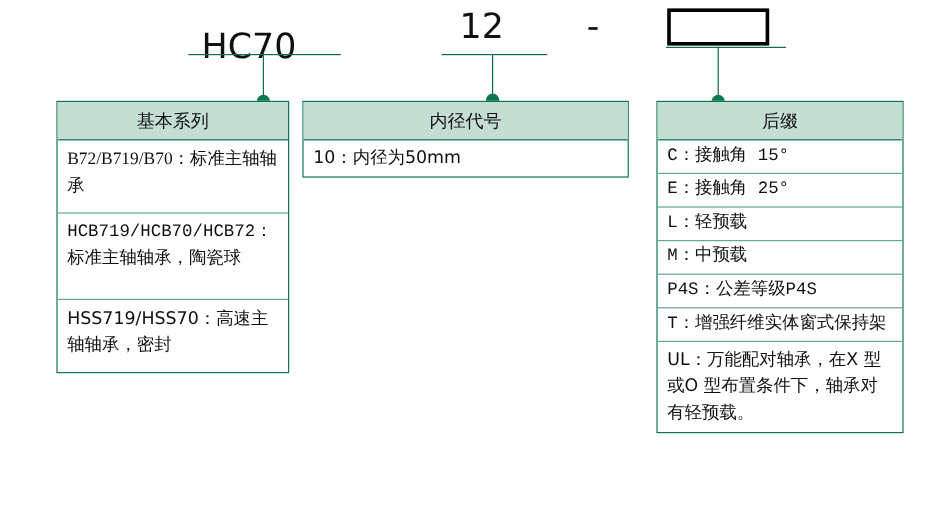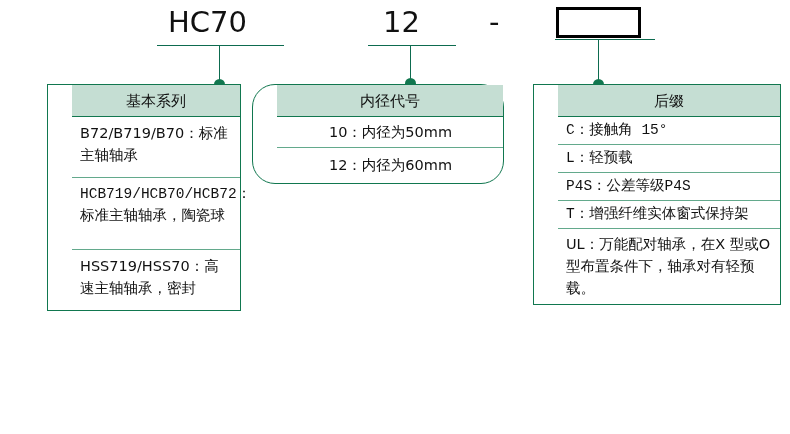--- a/index.html
+++ b/index.html
@@ -18,21 +18,21 @@
 
   
   .code-text {
     position: absolute;
     font-size: 29px;
     line-height: 1;
     color: #111111;
     white-space: nowrap;
     letter-spacing: 0px;
   }
-  #code-series { left: 168px; top: 8px; }
+  #code-series { left: 168px; top: 24px; }
   #code-bore   { left: 383px; top: 8px; }
   #code-dash   { left: 489px; top: 8px; }
 
   .empty-box {
     position: absolute;
     left: 556px;
     top: 7px;
     width: 85px;
     height: 31px;
     border: 3px solid #000000;
@@ -70,25 +70,24 @@
   #conn-h-3 { left: 555px; top: 39px; width: 100px; }
   #conn-v-3 { left: 598px; top: 39px; height: 46px; }
   #conn-dot-3 { left: 593px; top: 79px; }
 
   
   .card {
     position: absolute;
     border: 1.5px solid #11774f;
     box-sizing: border-box;
     background: #ffffff;
-    padding-left: 24px;
   }
   #card-series { left: 47px;  top: 84px; width: 194px; }
-  #card-bore   { left: 252px; top: 84px; width: 252px; border-radius: 23px; }
-  #card-suffix { left: 533px; top: 84px; width: 248px; }
+  #card-bore   { left: 252px; top: 84px; width: 272px; }
+  #card-suffix { left: 547px; top: 84px; width: 206px; }
 
   .card-header {
     background: #c5ded3;
     border-bottom: 1.5px solid #11774f;
     height: 32px;
     line-height: 32px;
     text-align: center;
     font-size: 15px;
     color: #111111;
     box-sizing: border-box;
@@ -97,25 +96,25 @@
   .card-row {
     border-bottom: 1px solid #63a98c;
     box-sizing: border-box;
     font-size: 14.5px;
     color: #111111;
     line-height: 1.55;
     padding: 5px 7px 5px 8px;
   }
   .card-row:last-child { border-bottom: none; }
 
-  .row-center { text-align: center; }
+  .row-center { }
   .row-left   { text-align: left; }
 
   
-  #card-series .card-row.h1 { min-height: 61px; }
+  #card-series .card-row.h1 { min-height: 61px; font-family: Liberation Serif, serif; }
   #card-series .card-row.h2 { min-height: 72px; font-family: Liberation Mono, monospace; }
   #card-series .card-row.h3 { min-height: 60px; }
   #card-series .card-row.h4 { min-height: 58px; }
 
   #card-bore .card-row.b1 { min-height: 30px; line-height: 20px; }
   #card-bore .card-row.b2 { min-height: 35px; line-height: 25px; }
   #card-bore .card-row.b3 { min-height: 40px; line-height: 30px; font-size: 14px; }
 
   #card-suffix .card-row.s { min-height: 27px; line-height: 17px; font-family: Liberation Mono, monospace; }
   #card-suffix .card-row.s-last { min-height: 62px; line-height: 1.5; }
@@ -146,23 +145,24 @@
 <div class="card" id="card-series">
   <div class="card-header">基本系列</div>
   <div class="card-row row-left h1">B72/B719/B70：标准主轴轴承</div>
   <div class="card-row row-left h2">HCB719/HCB70/HCB72：标准主轴轴承，陶瓷球</div>
   <div class="card-row row-left h3">HSS719/HSS70：高速主轴轴承，密封</div>
 </div>
 
 <div class="card" id="card-bore">
   <div class="card-header">内径代号</div>
   <div class="card-row row-center b1">10：内径为50mm</div>
-  <div class="card-row row-center b2">12：内径为60mm</div>
 </div>
 
 <div class="card" id="card-suffix">
   <div class="card-header">后缀</div>
   <div class="card-row row-left s">C：接触角 15°</div>
+  <div class="card-row row-left s">E：接触角 25°</div>
   <div class="card-row row-left s">L：轻预载</div>
+  <div class="card-row row-left s">M：中预载</div>
   <div class="card-row row-left s">P4S：公差等级P4S</div>
   <div class="card-row row-left s">T：增强纤维实体窗式保持架</div>
   <div class="card-row row-left s-last">UL：万能配对轴承，在X 型或O 型布置条件下，轴承对有轻预载。</div>
 </div>
 
 </body></html>

